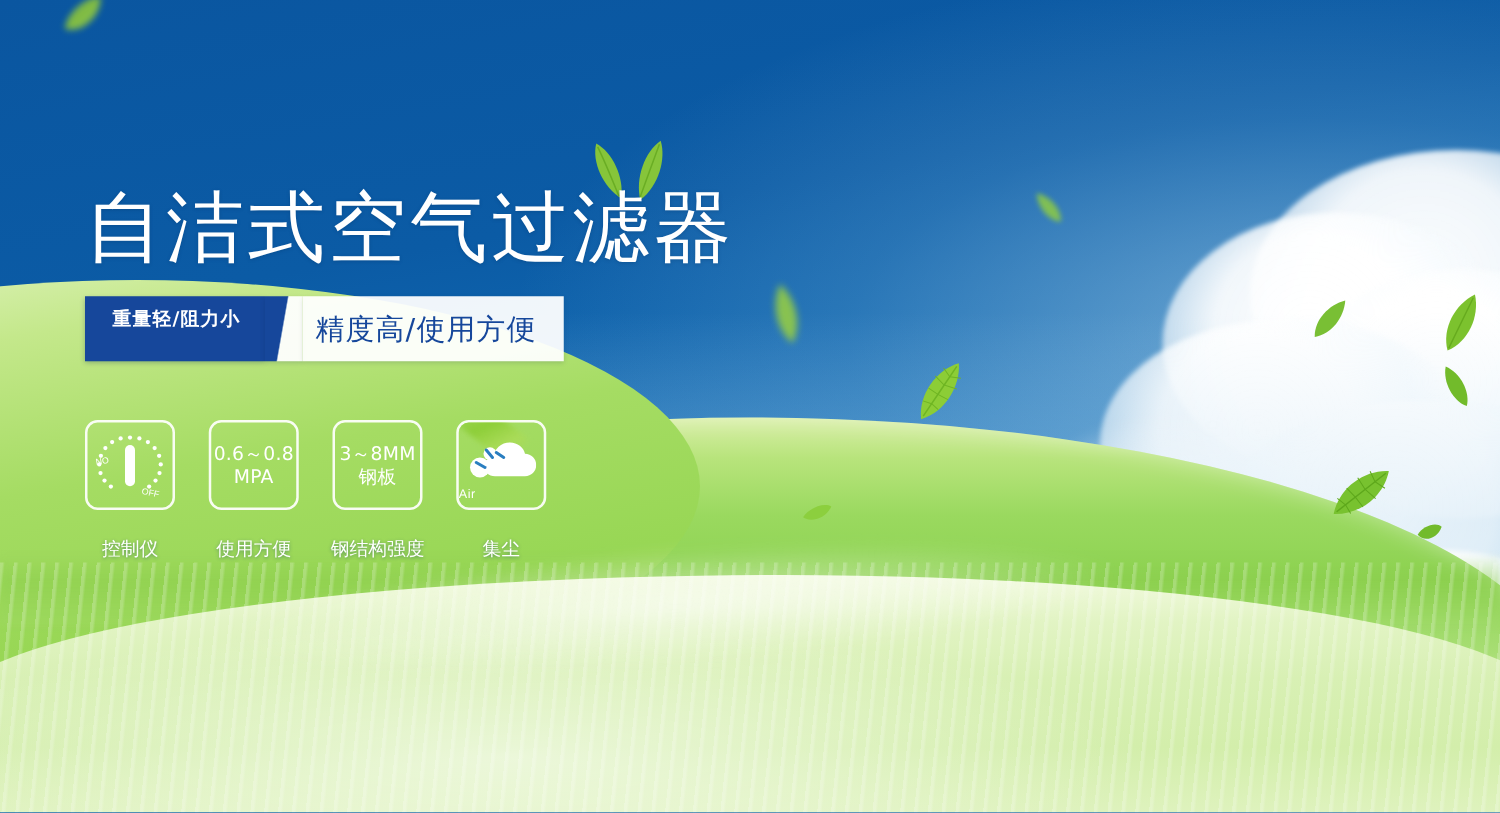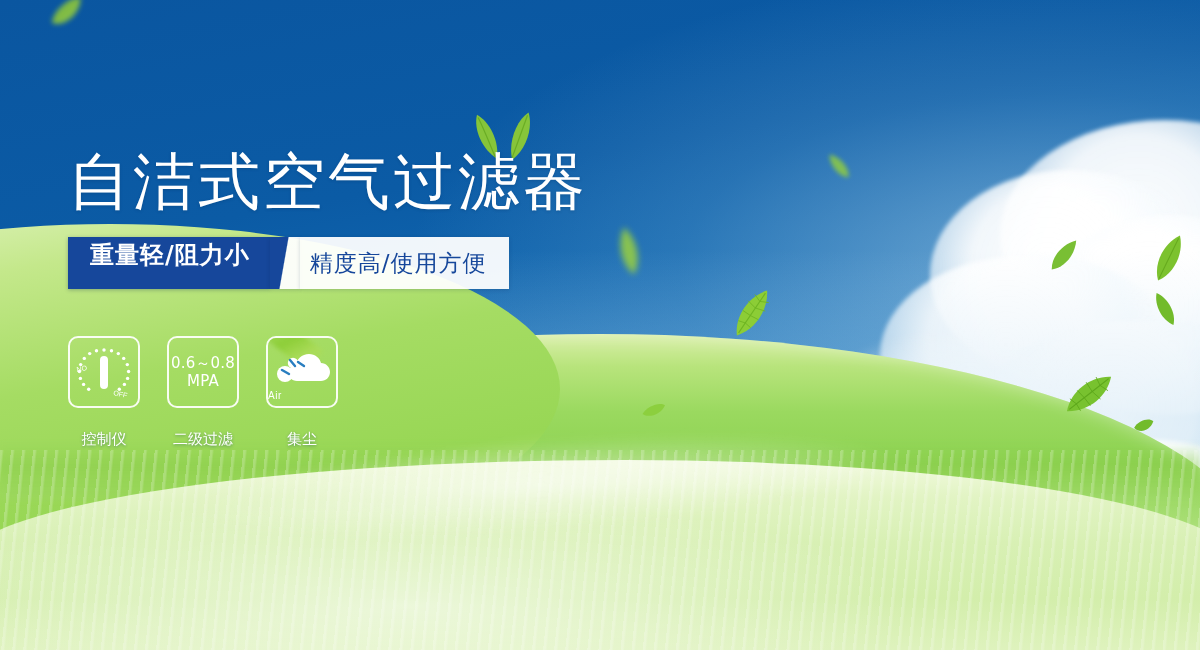--- a/index.html
+++ b/index.html
@@ -89,21 +89,21 @@
     color:#ffffff;font-weight:300;white-space:nowrap;
     text-shadow:0 1px 3px rgba(4,48,92,.28);
     font-family:"DejaVu Sans","Liberation Sans",sans-serif;
   }
 
   .subbar{position:absolute;left:68px;top:237px;height:52px;display:flex;align-items:stretch;}
   .sub-left{
     background:#16479b;color:#ffffff;
     display:flex;align-items:center;
     padding:0 20px 16px 22px;
-    font-size:24px;font-weight:bold;letter-spacing:1px;
+    font-size:15px;font-weight:bold;letter-spacing:1px;
     font-family:"DejaVu Sans","Liberation Sans",sans-serif;
     box-shadow:0 1px 4px rgba(3,36,78,.3);
   }
   .sub-slant{
     width:30px;
     background:linear-gradient(100deg,#16479b 0%,#16479b 46%,rgba(255,255,255,.94) 49%,rgba(255,255,255,.94) 100%);
     box-shadow:0 1px 4px rgba(3,36,78,.2);
   }
   .sub-right{
     background:rgba(255,255,255,.94);color:#16479b;
@@ -303,24 +303,31 @@
           </svg>
         </div>
         <div class="feat-label">控制仪</div>
       </div>
 
       <div class="feature">
         <div class="feat-box">
           <div class="feat-text">0.6～0.8</div>
           <div class="feat-text">MPA</div>
         </div>
-        <div class="feat-label">二级过滤</div>
+        <div class="feat-label">使用方便</div>
       </div>
 
 
+      <div class="feature">
+        <div class="feat-box">
+          <div class="feat-text">3～8MM</div>
+          <div class="feat-text">钢板</div>
+        </div>
+        <div class="feat-label">钢结构强度</div>
+      </div>
 
       <div class="feature">
         <div class="feat-box">
           <div class="air-streak"></div>
           <svg width="56" height="40" viewBox="0 0 56 40" style="margin-top:-4px;position:relative;">
             <g fill="#ffffff">
               <path d="M22 16c0-7 6-12 13-12 6 0 11 4 12 9 5 0 9 4 9 9s-4 9-9 9H23c-5 0-9-4-9-8s4-7 8-7Z"></path>
               <circle cx="11" cy="24" r="8"></circle>
               <circle cx="19" cy="13" r="5.2"></circle>
             </g>

